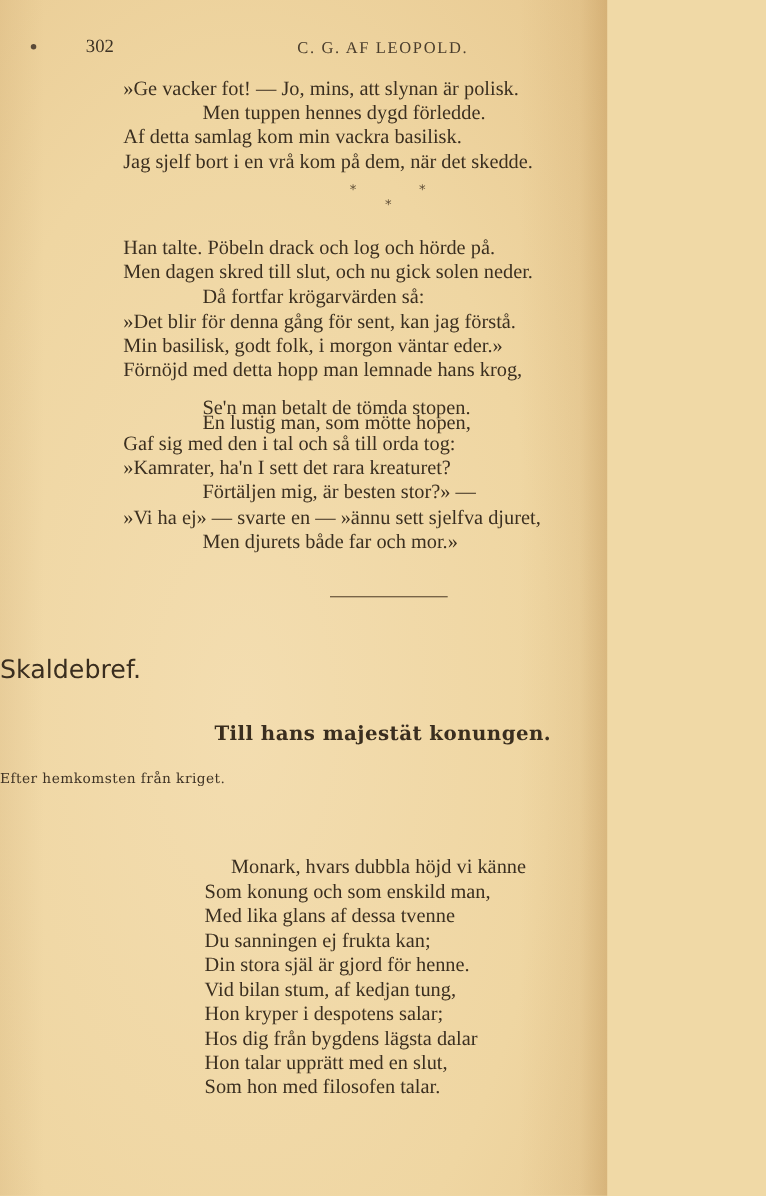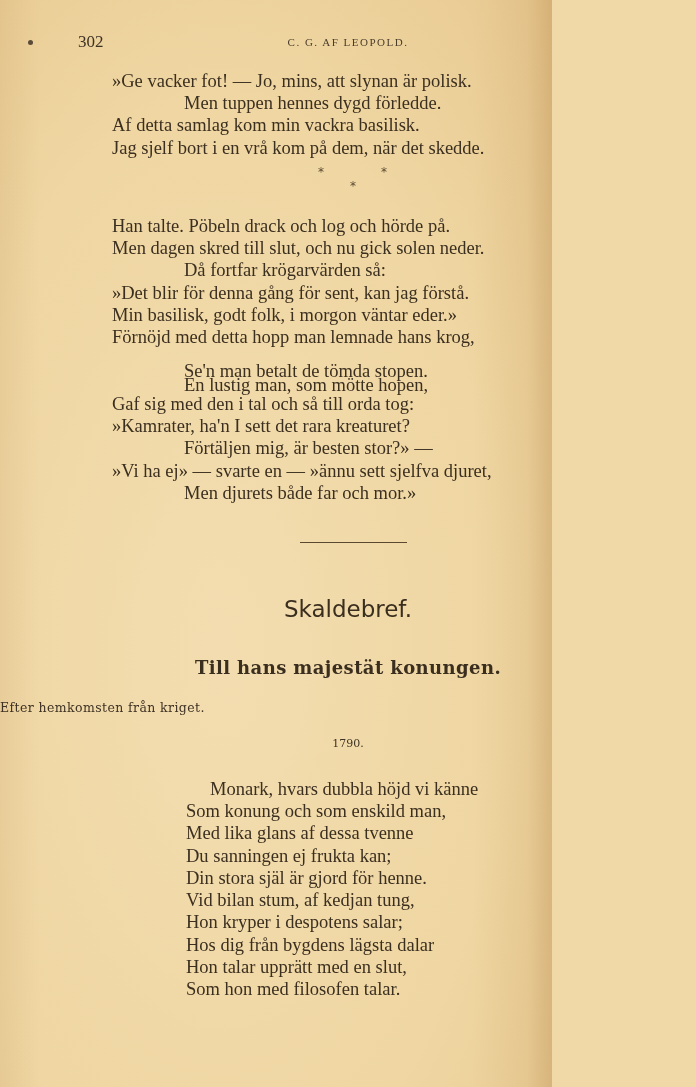--- a/index.html
+++ b/index.html
@@ -13,31 +13,31 @@
       background:
         linear-gradient(to right, rgba(160,110,50,0.10) 0px, rgba(0,0,0,0) 40px),
         linear-gradient(to left, rgba(170,120,55,0.30) 0px, rgba(170,120,55,0.10) 25px, rgba(0,0,0,0) 80px),
         radial-gradient(ellipse at 40% 60%, #f3ddb0 0%, #efd6a2 60%, #e8c991 100%);
       color: #3a2e1f;
       font-family: "DejaVu Serif", serif;
     }
     .spot { position: absolute; width: 5px; height: 5px; border-radius: 50%; background: #5a4a38; }
     .header { position: absolute; top: 32px; left: 0; width: 696px; height: 20px; }
     .page-number { position: absolute; left: 78px; top: 0; font-family: "Liberation Serif", serif; font-size: 17px; color: #3d3224; }
-    .running-head { position: absolute; left: 0; width: 696px; top: 4px; text-align: center; font-family: "Liberation Serif", serif; font-size: 11px; letter-spacing: 1.5px; color: #4a3d2c; }
+    .running-head { position: absolute; left: 0; width: 696px; top: 4px; text-align: center; font-family: "Liberation Serif", serif; font-size: 15px; letter-spacing: 1.5px; color: #4a3d2c; }
 
     .verse { position: absolute; left: 0; width: 696px; font-family: "Liberation Serif", serif; font-size: 18.5px; line-height: 22.3px; color: #3b2f20; }
     .verse .line { position: absolute; white-space: nowrap; }
 
     .asterism { position: absolute; top: 165px; left: 0; width: 696px; height: 30px; }
     .asterism .star { position: absolute; font-size: 12px; color: #5b4b34; font-family: "DejaVu Sans", sans-serif; }
 
     .rule { position: absolute; left: 300px; top: 542px; width: 107px; height: 1px; background: #5a4830; }
 
-    .title { position: absolute; top: 596px; left: 0; width: 696px; text-align: center; font-family: "DejaVu Sans", sans-serif; font-size: 23px; color: #3a2e1f; }
+    .title { position: absolute; top: 596px; left: 0; width: 696px; text-align: left; font-family: "DejaVu Sans", sans-serif; font-size: 23px; color: #3a2e1f; }
     .subtitle { position: absolute; top: 657px; left: 0; width: 696px; text-align: center; font-family: "DejaVu Serif", serif; font-weight: bold; font-size: 18px; letter-spacing: 0.4px; color: #3a2e1f; }
     .occasion { position: absolute; top: 700px; left: 0; width: 696px; text-align: left; font-family: "DejaVu Serif", serif; font-size: 12.5px; letter-spacing: 0.4px; color: #3e3224; }
     .year { position: absolute; top: 737px; left: 0; width: 696px; text-align: center; font-family: "DejaVu Serif", serif; font-size: 11px; color: #3e3224; }
   </style>
 </head>
 <body>
 
 <div class="page">
   <div class="spot" style="left:28px;top:40px;"></div>
 
@@ -73,21 +73,20 @@
     <div class="line" style="left:184px;top:222px;">Förtäljen mig, är besten stor?» —</div>
     <div class="line" style="left:112px;top:245px;">»Vi ha ej» — svarte en — »ännu sett sjelfva djuret,</div>
     <div class="line" style="left:184px;top:267px;">Men djurets både far och mor.»</div>
   </div>
 
   <div class="rule"></div>
 
   <div class="title">Skaldebref.</div>
   <div class="subtitle">Till hans majestät konungen.</div>
   <div class="occasion">Efter hemkomsten från kriget.</div>
-  <div class="year">1790.</div>
 
   <div class="verse" style="top:778px;">
     <div class="line" style="left:210px;top:0px;text-align:right;">Monark, hvars dubbla höjd vi känne</div>
     <div class="line" style="left:186px;top:22px;">Som konung och som enskild man,</div>
     <div class="line" style="left:186px;top:44px;">Med lika glans af dessa tvenne</div>
     <div class="line" style="left:186px;top:67px;">Du sanningen ej frukta kan;</div>
     <div class="line" style="left:186px;top:89px;">Din stora själ är gjord för henne.</div>
     <div class="line" style="left:186px;top:111px;">Vid bilan stum, af kedjan tung,</div>
     <div class="line" style="left:186px;top:133px;">Hon kryper i despotens salar;</div>
     <div class="line" style="left:186px;top:156px;">Hos dig från bygdens lägsta dalar</div>

